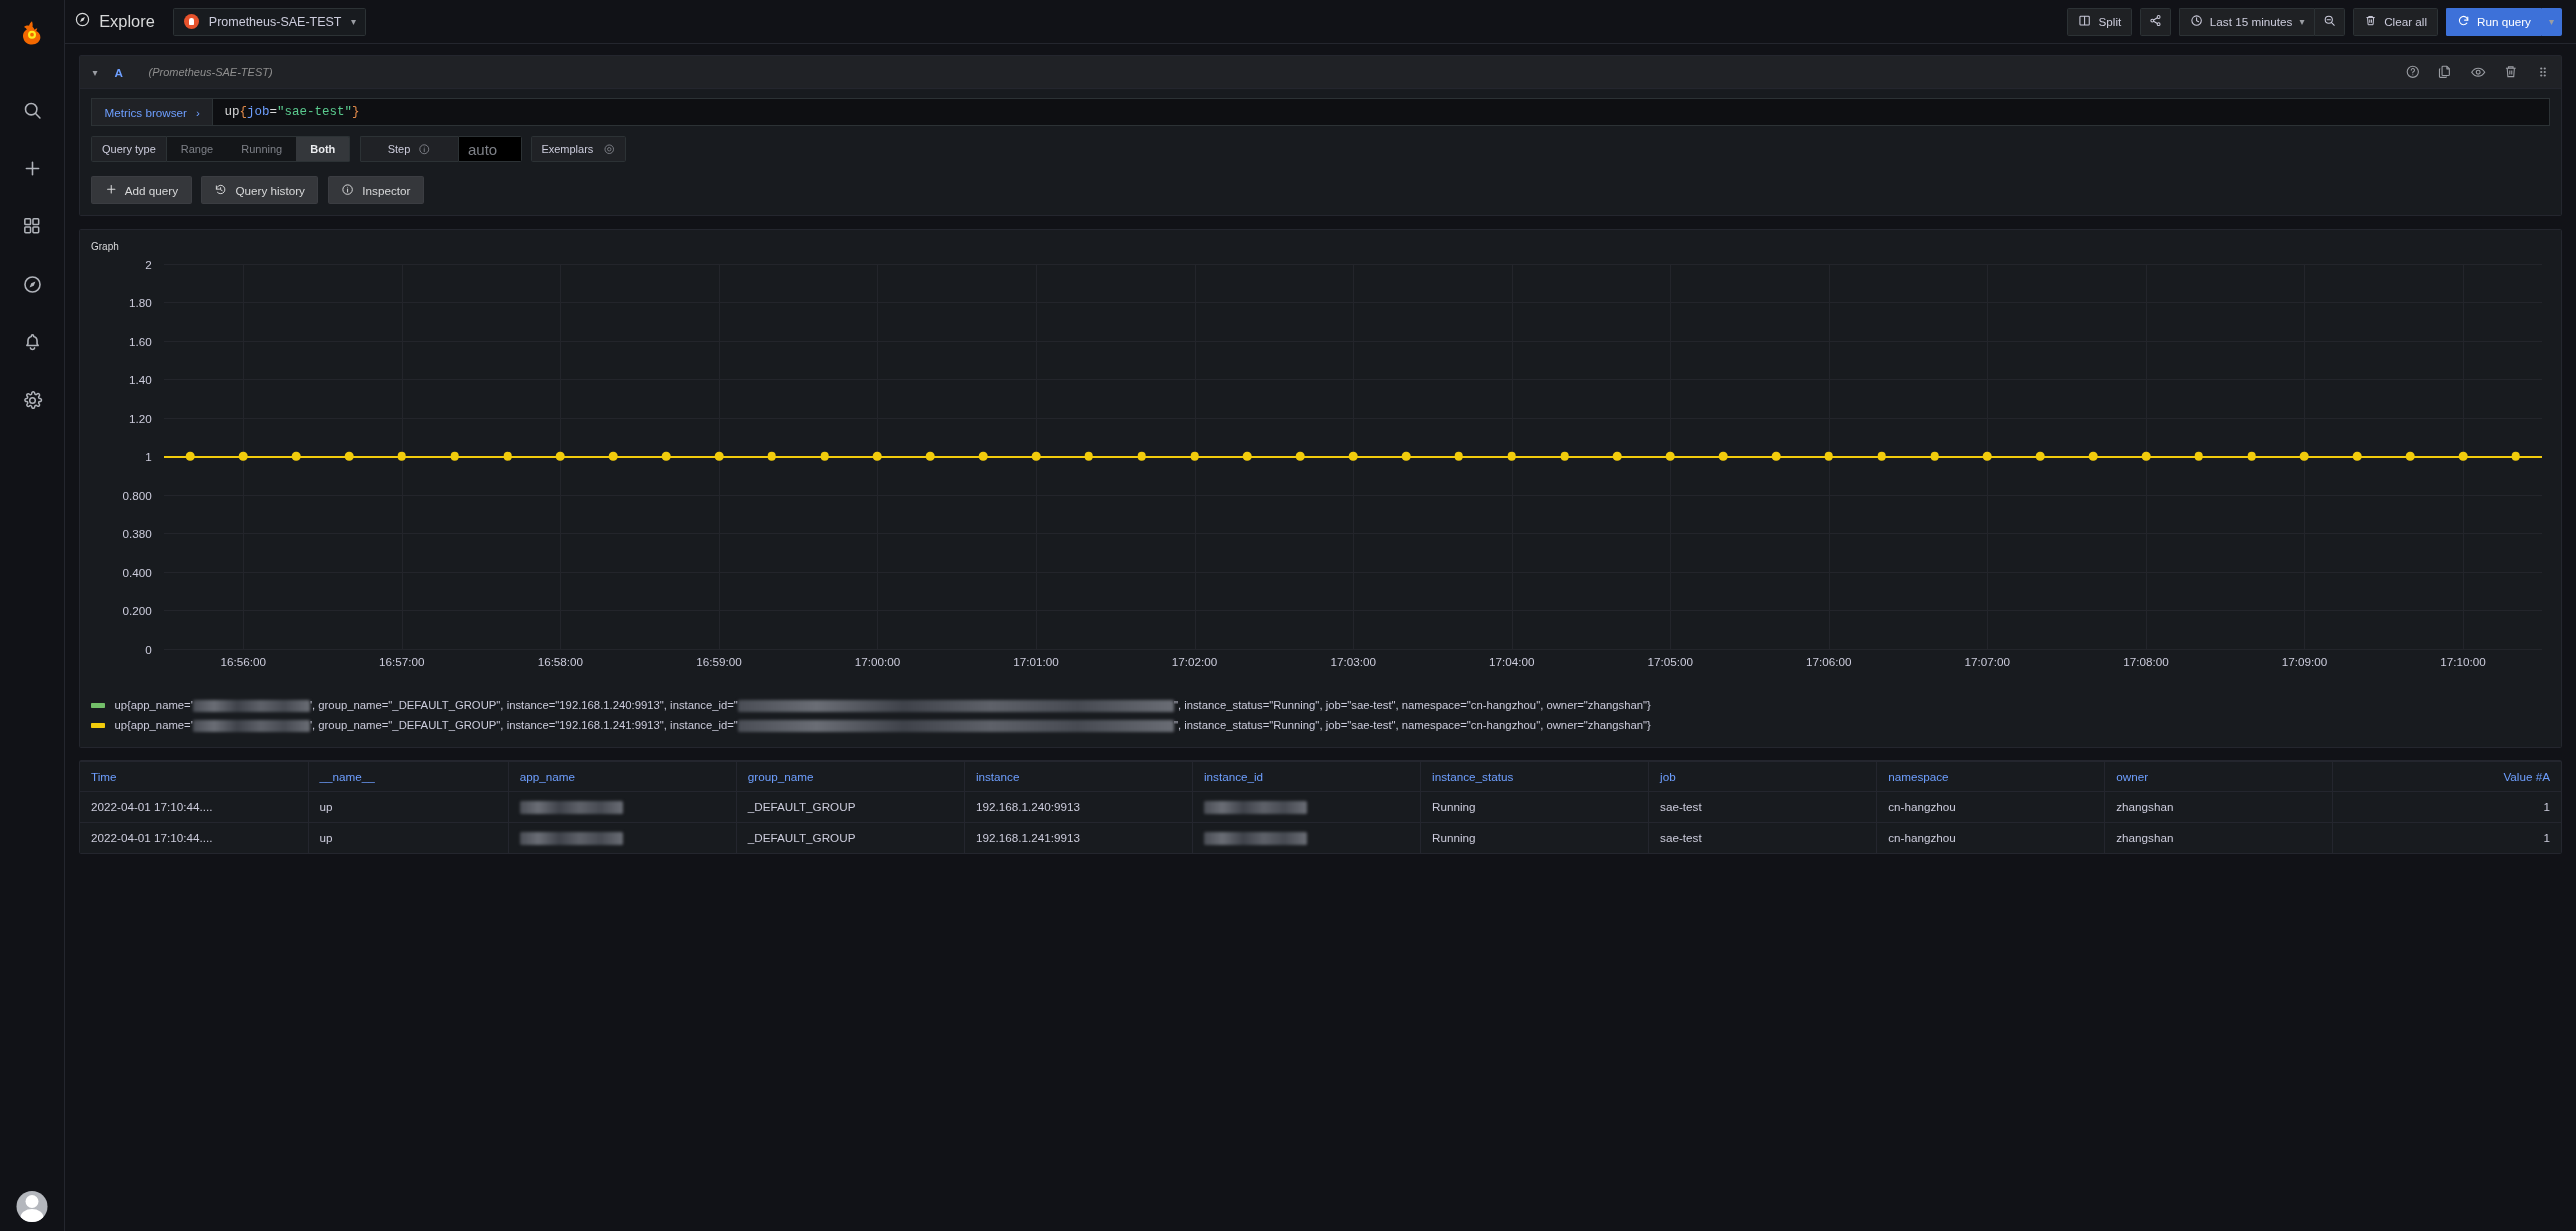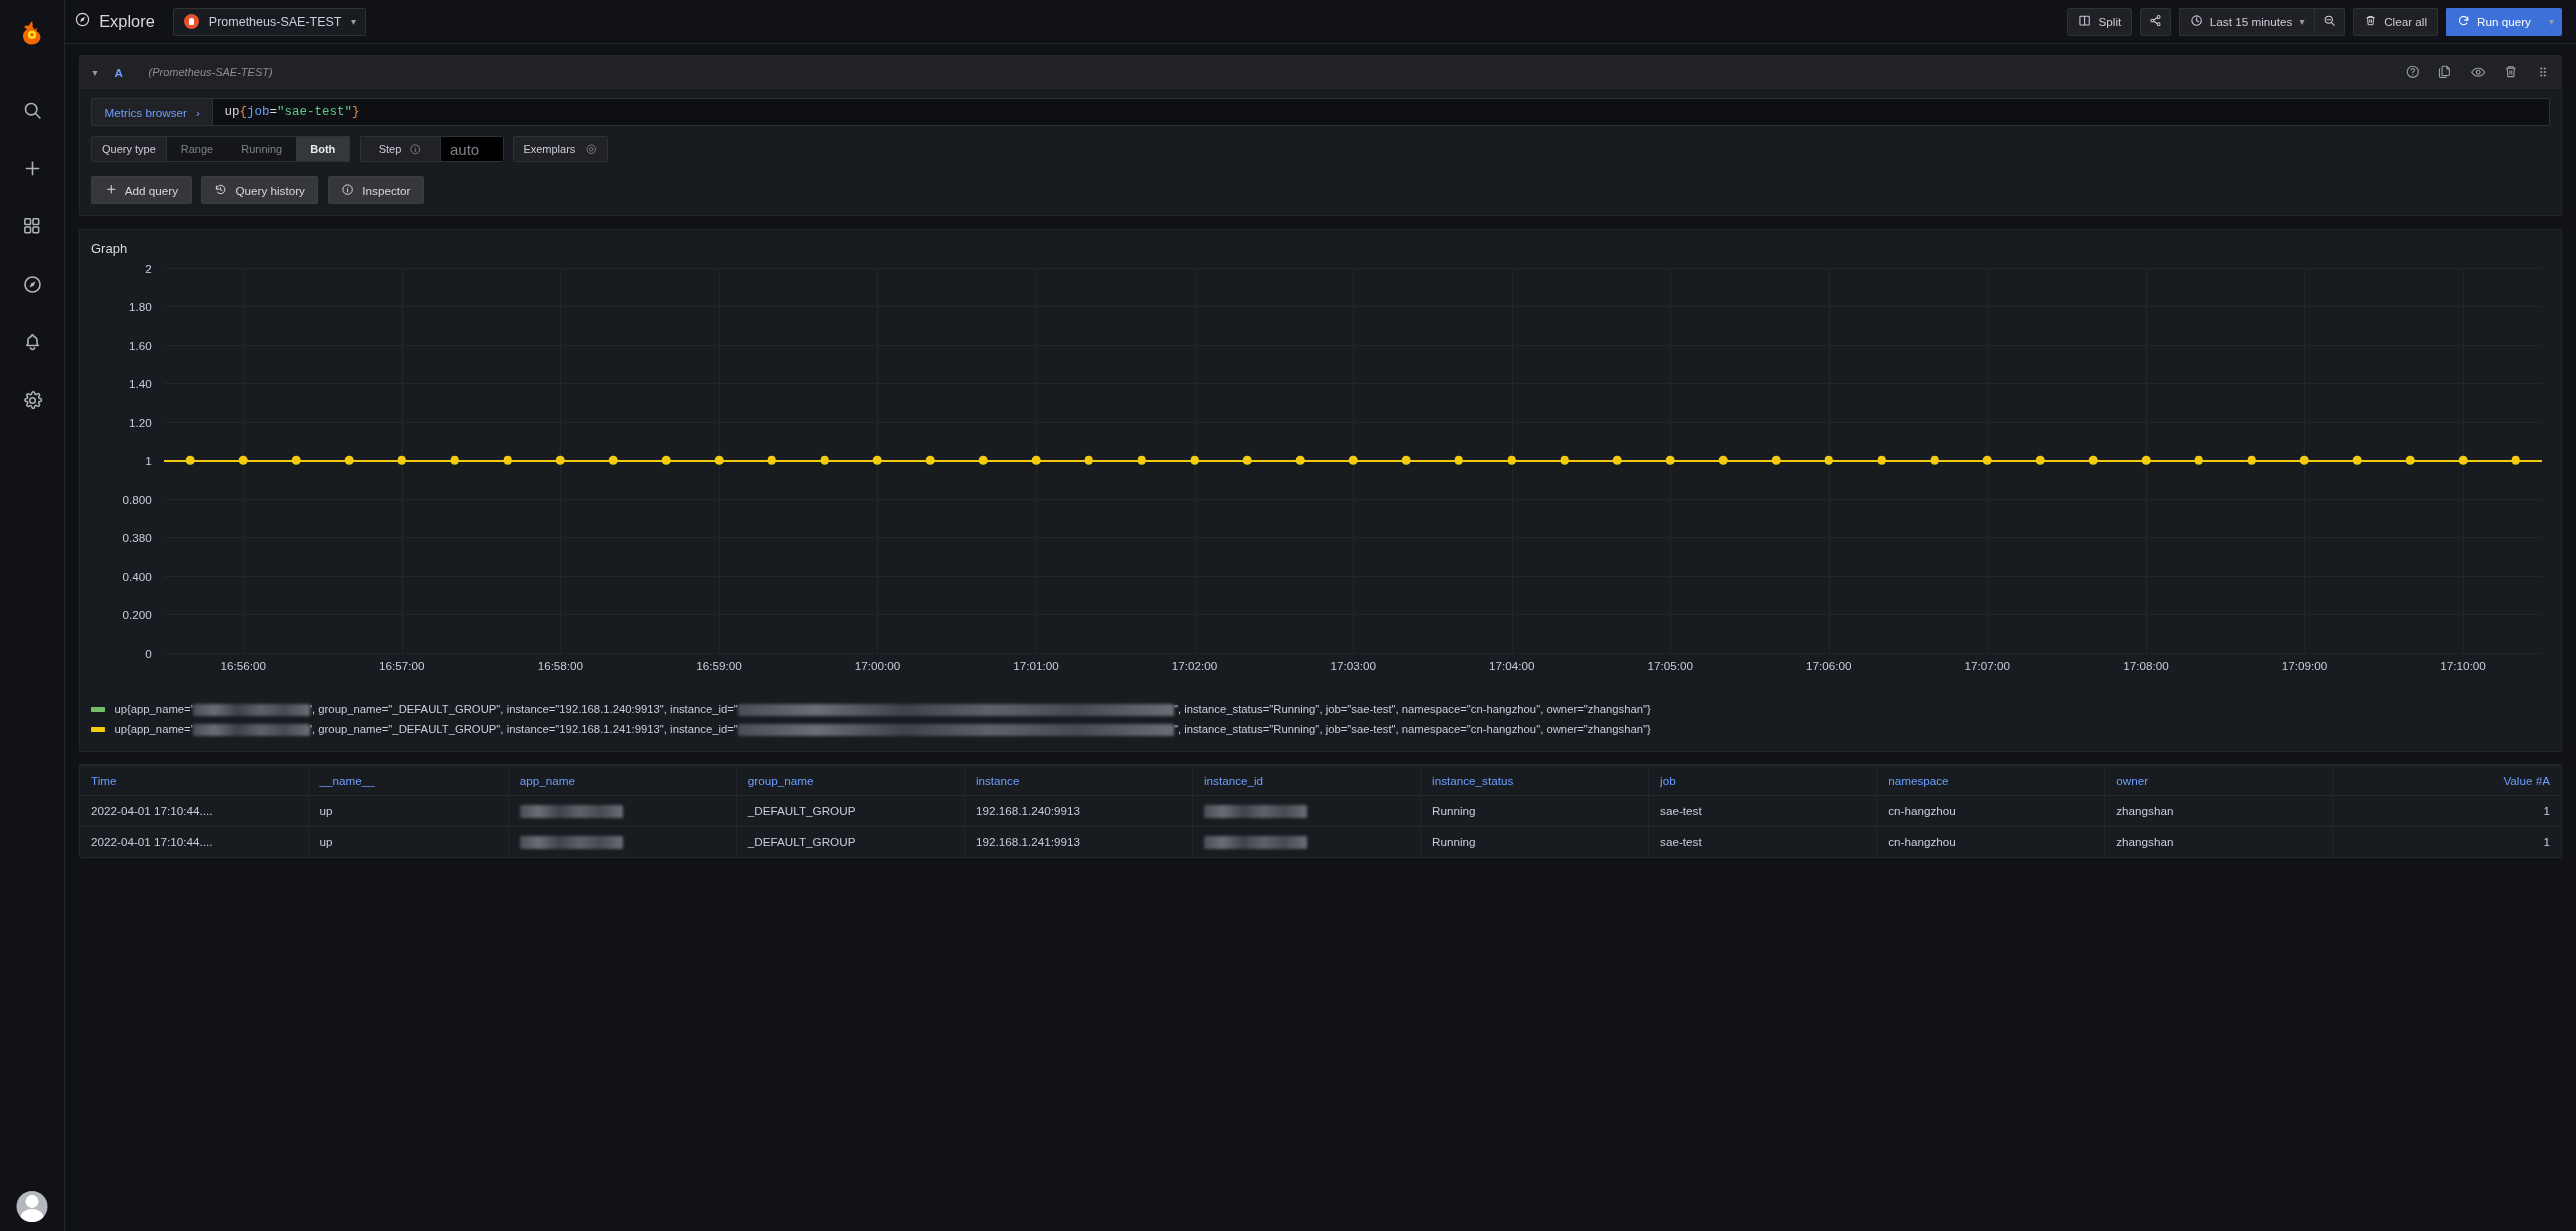--- a/index.html
+++ b/index.html
@@ -121,21 +121,21 @@
   }
   .radio-group { display: flex; border: 0.8px solid #2c3235; border-left: none; height: 26.5px; border-radius: 0 1.6px 1.6px 0; overflow: hidden; }
   .radio-item {
     padding: 0 14px; display: flex; align-items: center;
     font-size: 11px; color: #7e8188; background: #141619; cursor: pointer;
   }
   .radio-item.active { background: #34373b; color: #eaebee; font-weight: 600; }
   .opt-gap { width: 9.4px; }
   .step-label {
     background: #202226; border: 0.8px solid #2c3235; border-right: none; border-radius: 1.6px 0 0 1.6px;
-    height: 26.5px; display: flex; align-items: center; gap: 7.8px; padding: 0 18px;
+    height: 26.5px; display: flex; align-items: center; gap: 7.8px; padding: 0 27px;
     font-size: 11px; color: #ccccdc; font-weight: 500;
   }
   .step-input {
     height: 26.5px; width: 64px; background: #000000; border: 0.8px solid #2c3235;
     border-radius: 0 1.6px 1.6px 0; display: flex; align-items: center; padding: 0 9.4px;
     font-size: 15px; color: #7e8188; cursor: text;
   }
   .exemplars {
     background: #202226; border: 0.8px solid #2c3235; border-radius: 1.6px;
     height: 26.5px; display: flex; align-items: center; gap: 9.4px; padding: 0 9.4px;
@@ -146,21 +146,21 @@
   .actions-row { display: flex; gap: 9.4px; margin-top: 14px; }
   .act-btn {
     display: flex; align-items: center; gap: 7.8px;
     height: 28px; padding: 0 12.5px;
     background: #35373b; border: 0.8px solid #3b3d42; border-radius: 1.6px;
     color: #d8d9da; font-size: 11.7px; cursor: pointer; white-space: nowrap;
   }
 
   
   .panel { background: #181b1f; border: 0.8px solid #24262e; border-radius: 1.6px; margin-top: 12.5px; }
-  .panel-title { font-size: 13px; font-weight: 500; color: #d8d9da; padding: 11px 0 4.7px 11px; }
+  .panel-title { font-size: 10px; font-weight: 500; color: #d8d9da; padding: 11px 0 4.7px 11px; }
   .graph-area { position: relative; height: 436px; padding: 7.8px 18.7px 0 11px; }
   .plot { position: relative; width: 100%; height: 100%; }
   .y-ticks { position: absolute; left: 0; top: 0; width: 67px; height: 385px; }
   .y-tick { position: absolute; right: 6.2px; transform: translateY(-50%); font-size: 11.7px; color: #ccccdc; white-space: nowrap; }
   .grid-box { position: absolute; left: 73px; right: 0; top: 0; height: 385px; }
   .hline { position: absolute; left: 0; right: 0; height: 0.8px; background: #23252b; }
   .vline { position: absolute; top: 0; bottom: 0; width: 0.8px; background: #23252b; }
   .series-line { position: absolute; left: 0; right: 0; height: 1.6px; background: #e0b400; }
   .dot { position: absolute; width: 8.6px; height: 8.6px; border-radius: 50%; background: #f2cc0c; transform: translate(-50%,-50%); }
   .x-ticks { position: absolute; left: 73px; right: 0; top: 391px; height: 22px; }

